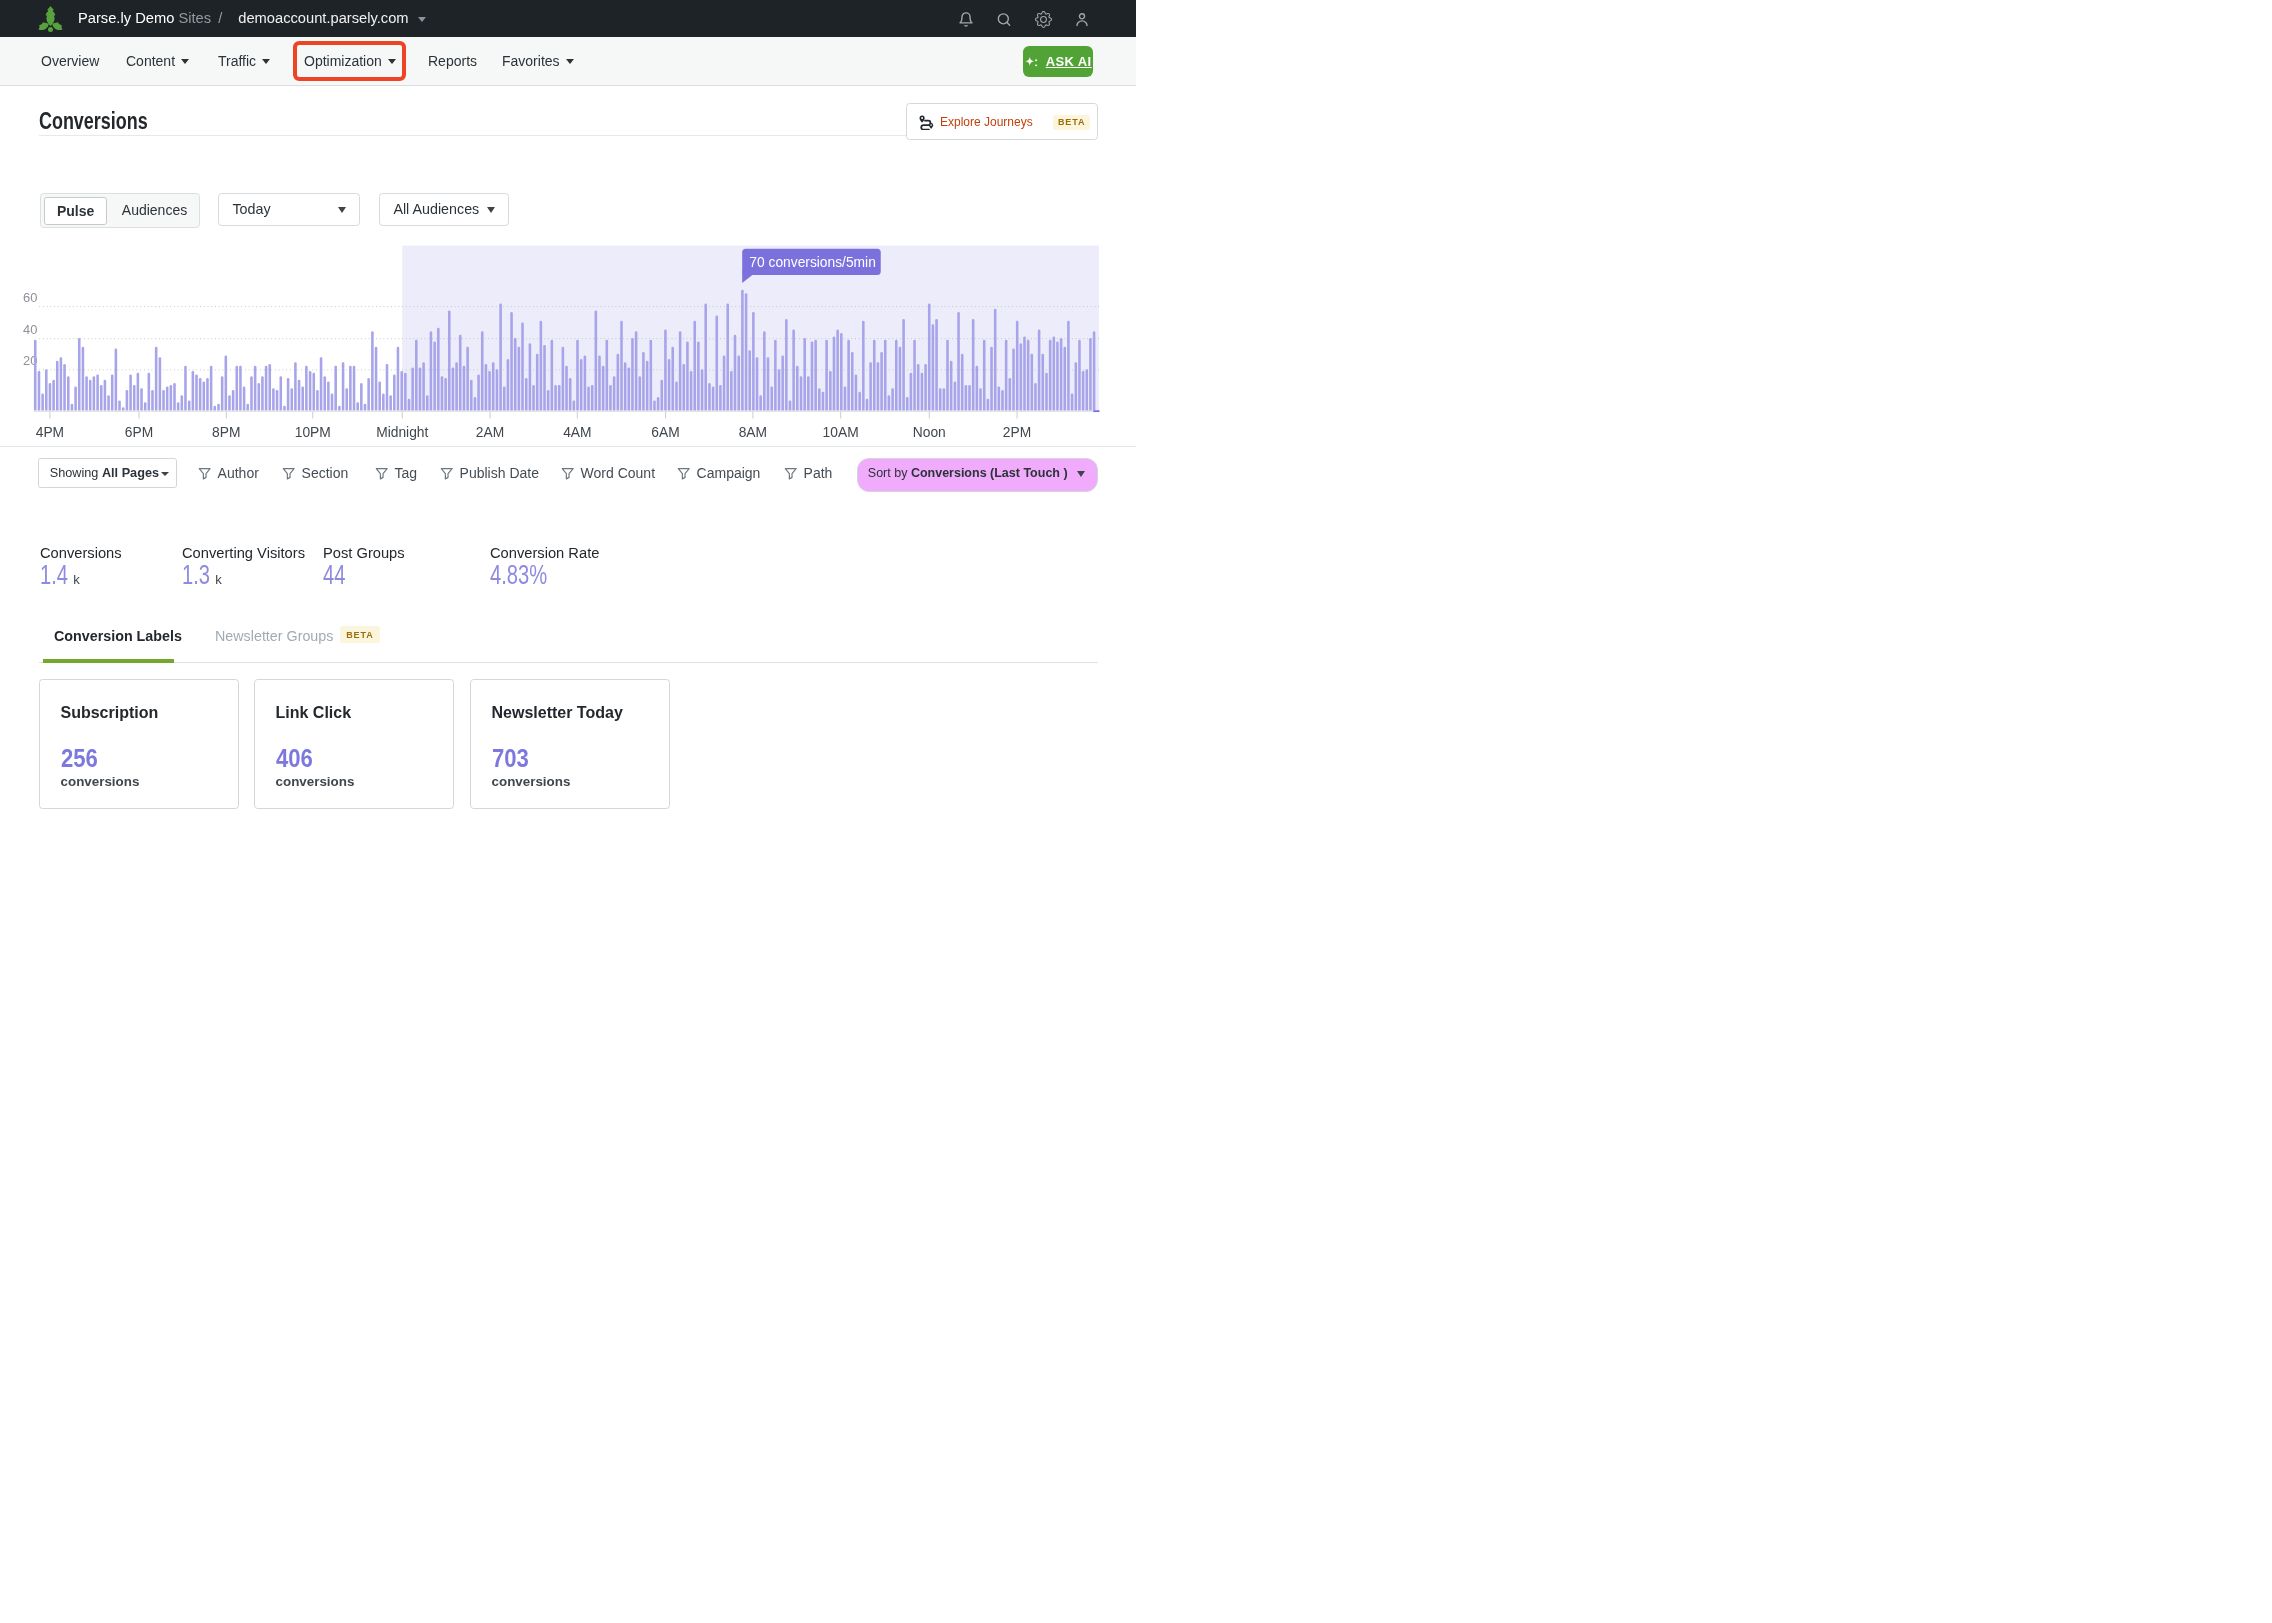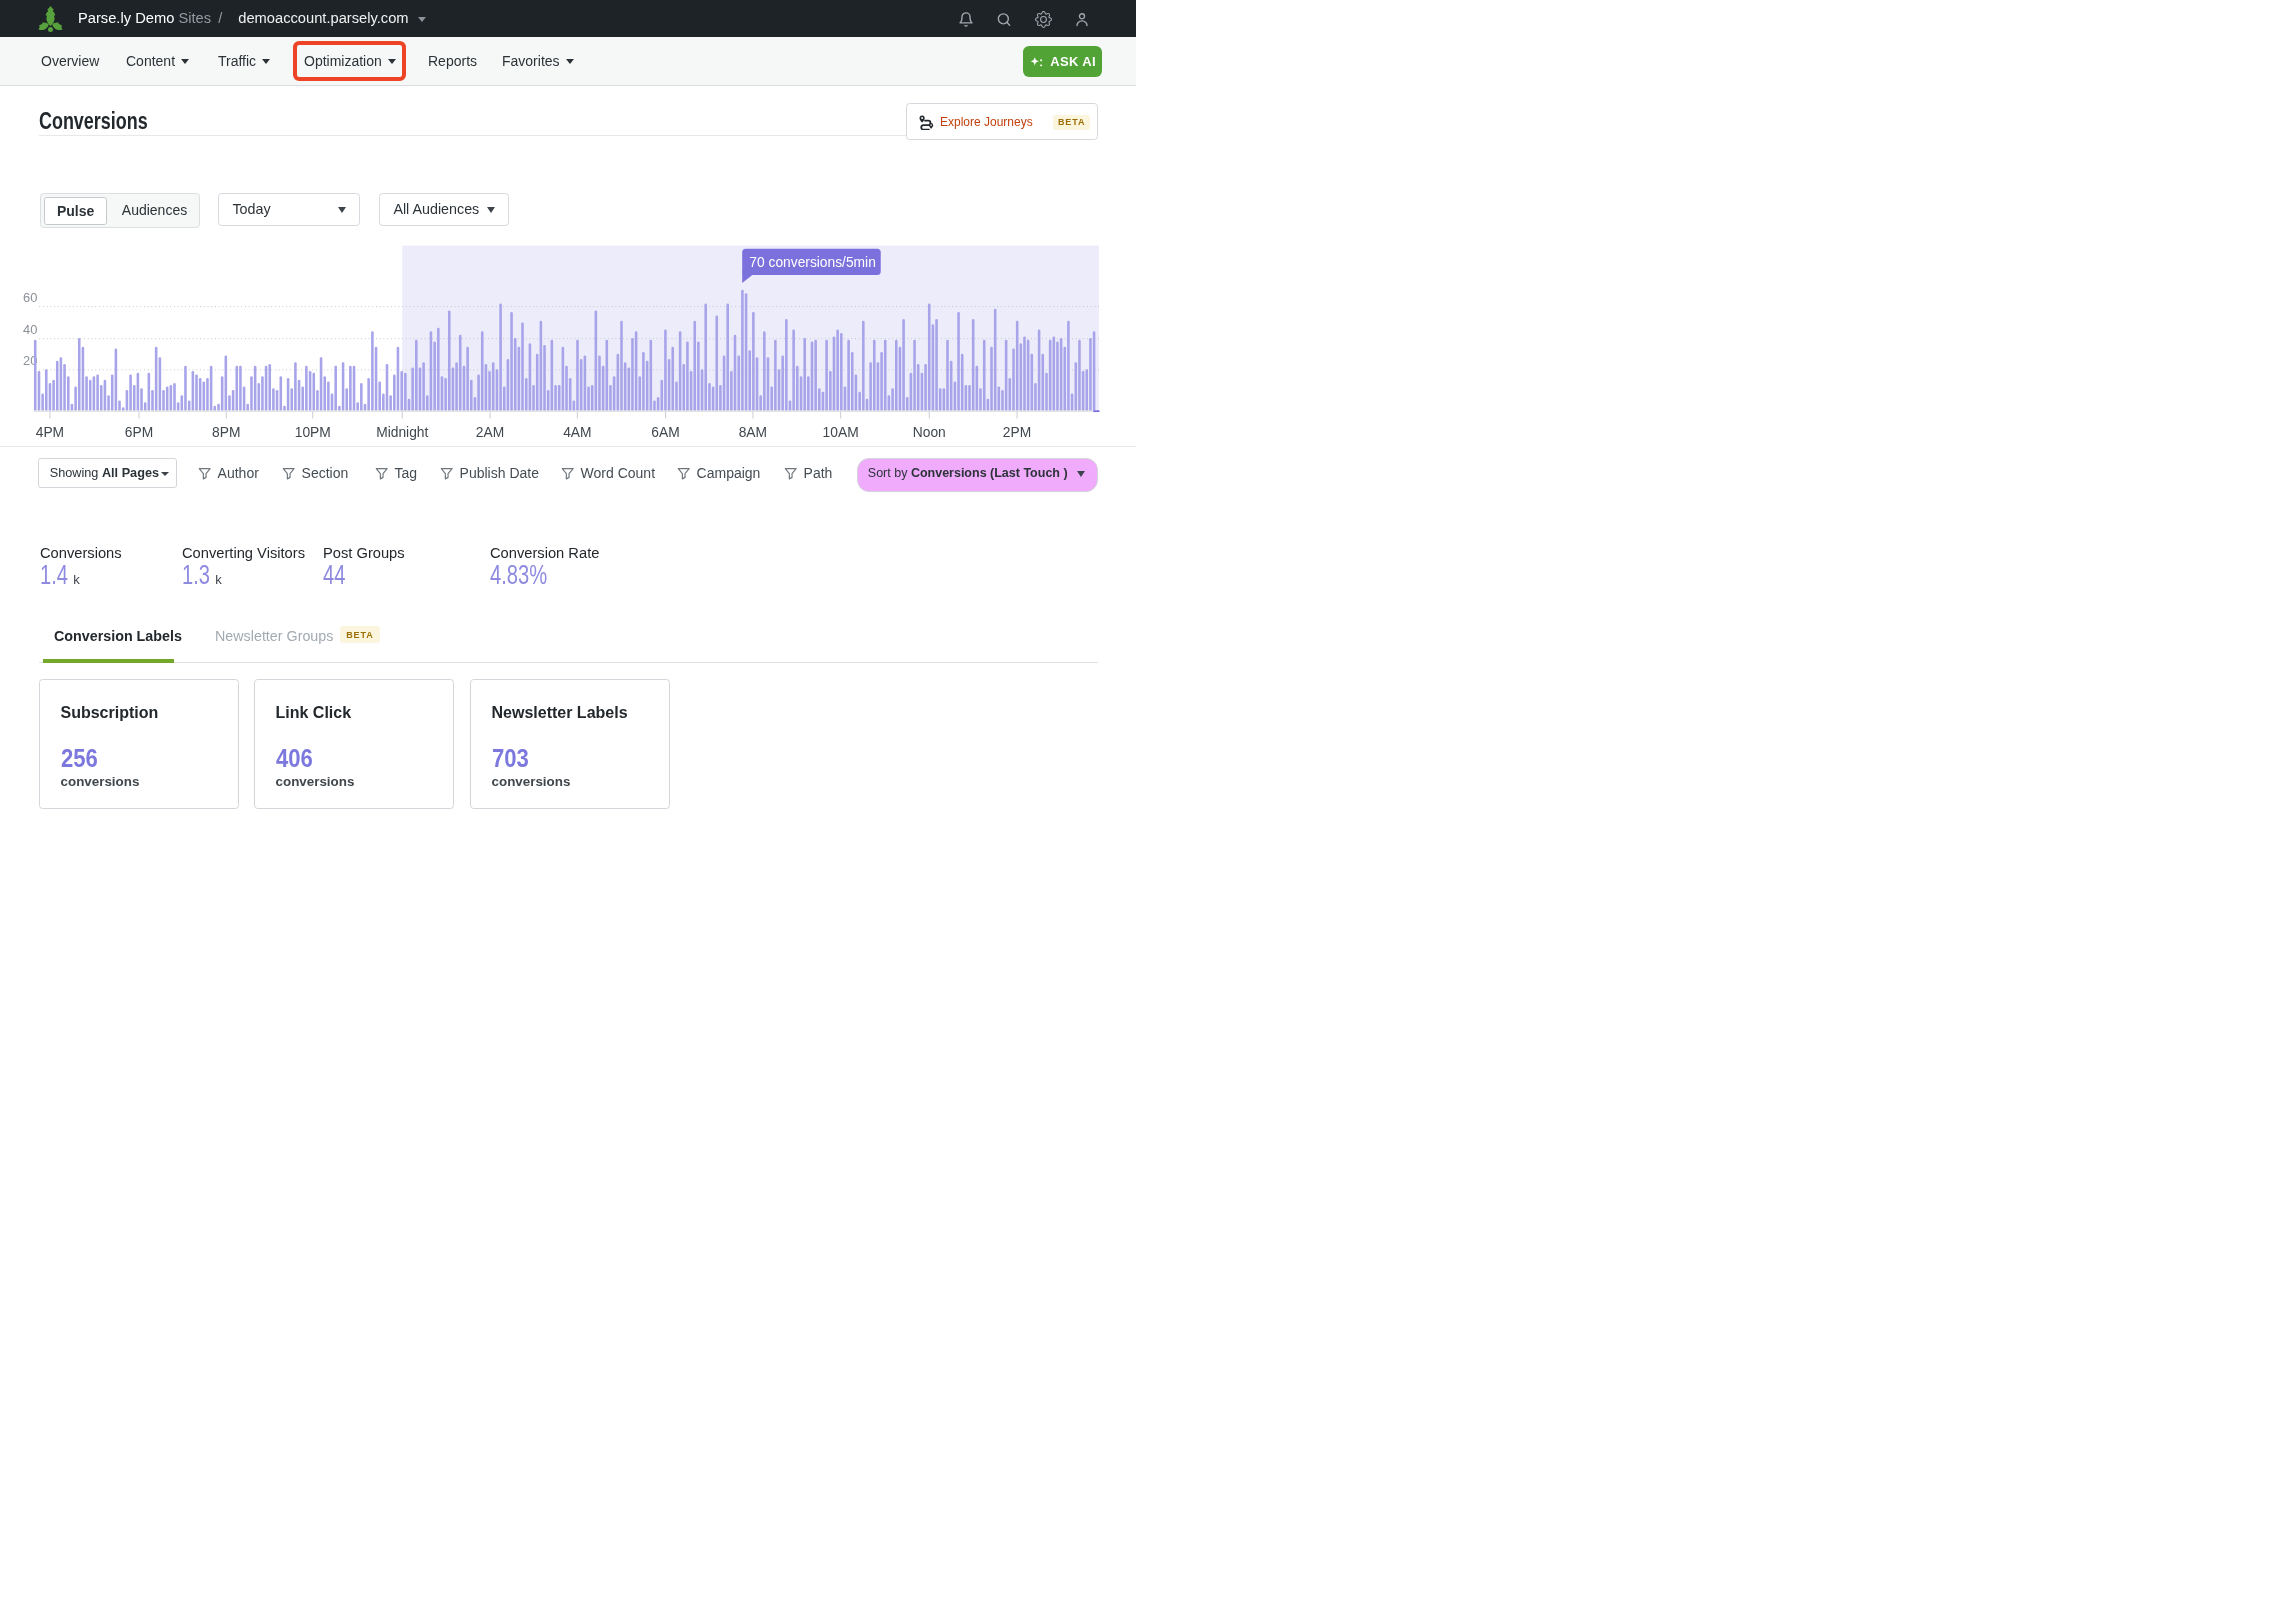--- a/index.html
+++ b/index.html
@@ -12,21 +12,21 @@
 .crumb .slash { color:#949a9f; padding:0 16px 0 7.1px; }
 .crumb .dom { color:#f0f0f1; }
 .caret-dn { display:inline-block; width:0; height:0; border-left:4.5px solid transparent; border-right:4.5px solid transparent; border-top:5.3px solid #8d9398; vertical-align:middle; margin-left:9px; }
 .topicons { position:absolute; right:0; top:0; height:37px; }
 .topicons svg { position:absolute; top:10.7px; }
 
 .navbar { position:absolute; left:0; top:37px; width:1136px; height:49px; background:#f6f7f7; border-bottom:0.9px solid #dcdcde; }
 .nav-item { position:absolute; top:0; height:48px; line-height:48px; font-size:14px; color:#2c3338; white-space:nowrap; }
 .nav-caret { display:inline-block; width:0; height:0; border-left:4.5px solid transparent; border-right:4.5px solid transparent; border-top:5.3px solid #2c3338; vertical-align:middle; margin-left:6.2px; margin-top:-1.8px; }
 .redbox { position:absolute; left:293px; top:4.1px; width:113px; height:40px; border:4px solid #ee4426; border-radius:6.2px; }
-.askai { position:absolute; left:1023px; top:9px; width:79px; height:31px; background:#52a336; border-radius:6.2px; color:#fff; font-size:13px; font-weight:bold; letter-spacing:0.4px; text-align:center; line-height:31px; }
+.askai { position:absolute; left:1023px; top:9px; width:70px; height:31px; background:#52a336; border-radius:6.2px; color:#fff; font-size:13px; font-weight:bold; letter-spacing:0.4px; text-align:center; line-height:31px;text-decoration:underline; }
 .askai svg { vertical-align:-2.7px; margin-right:5.3px; }
 
 .h1 { position:absolute; left:39px; top:108px; font-size:23px; font-weight:bold; color:#23282d; transform:scaleX(0.78); transform-origin:left; }
 .explore { position:absolute; left:906px; top:103px; width:192px; height:37px; border:0.9px solid #d5d8dc; border-radius:3.6px; background:#fff; }
 .explore .txt { position:absolute; left:33px; top:0; line-height:36px; font-size:12px; color:#c2410c; }
 
 .beta { position:absolute; font-size:9px; font-weight:bold; color:#9d6e06; background:#fbf5dd; border-radius:2.7px; letter-spacing:0.9px; }
 .explore .beta { right:7.1px; top:10.7px; padding:2.7px 4.5px; }
 .hrule { position:absolute; left:39px; top:135px; width:1059px; height:0.9px; background:#e7e8e9; }
 
@@ -503,17 +503,17 @@
     <div class="ct">Subscription</div>
     <div class="cn">256</div>
     <div class="cc">conversions</div>
   </div>
 <div class="card" style="left:254px">
     <div class="ct">Link Click</div>
     <div class="cn">406</div>
     <div class="cc">conversions</div>
   </div>
 <div class="card" style="left:470px">
-    <div class="ct">Newsletter Labels</div>
+    <div class="ct">Newsletter Today</div>
     <div class="cn">703</div>
     <div class="cc">conversions</div>
   </div>
 
 
 </body></html>

